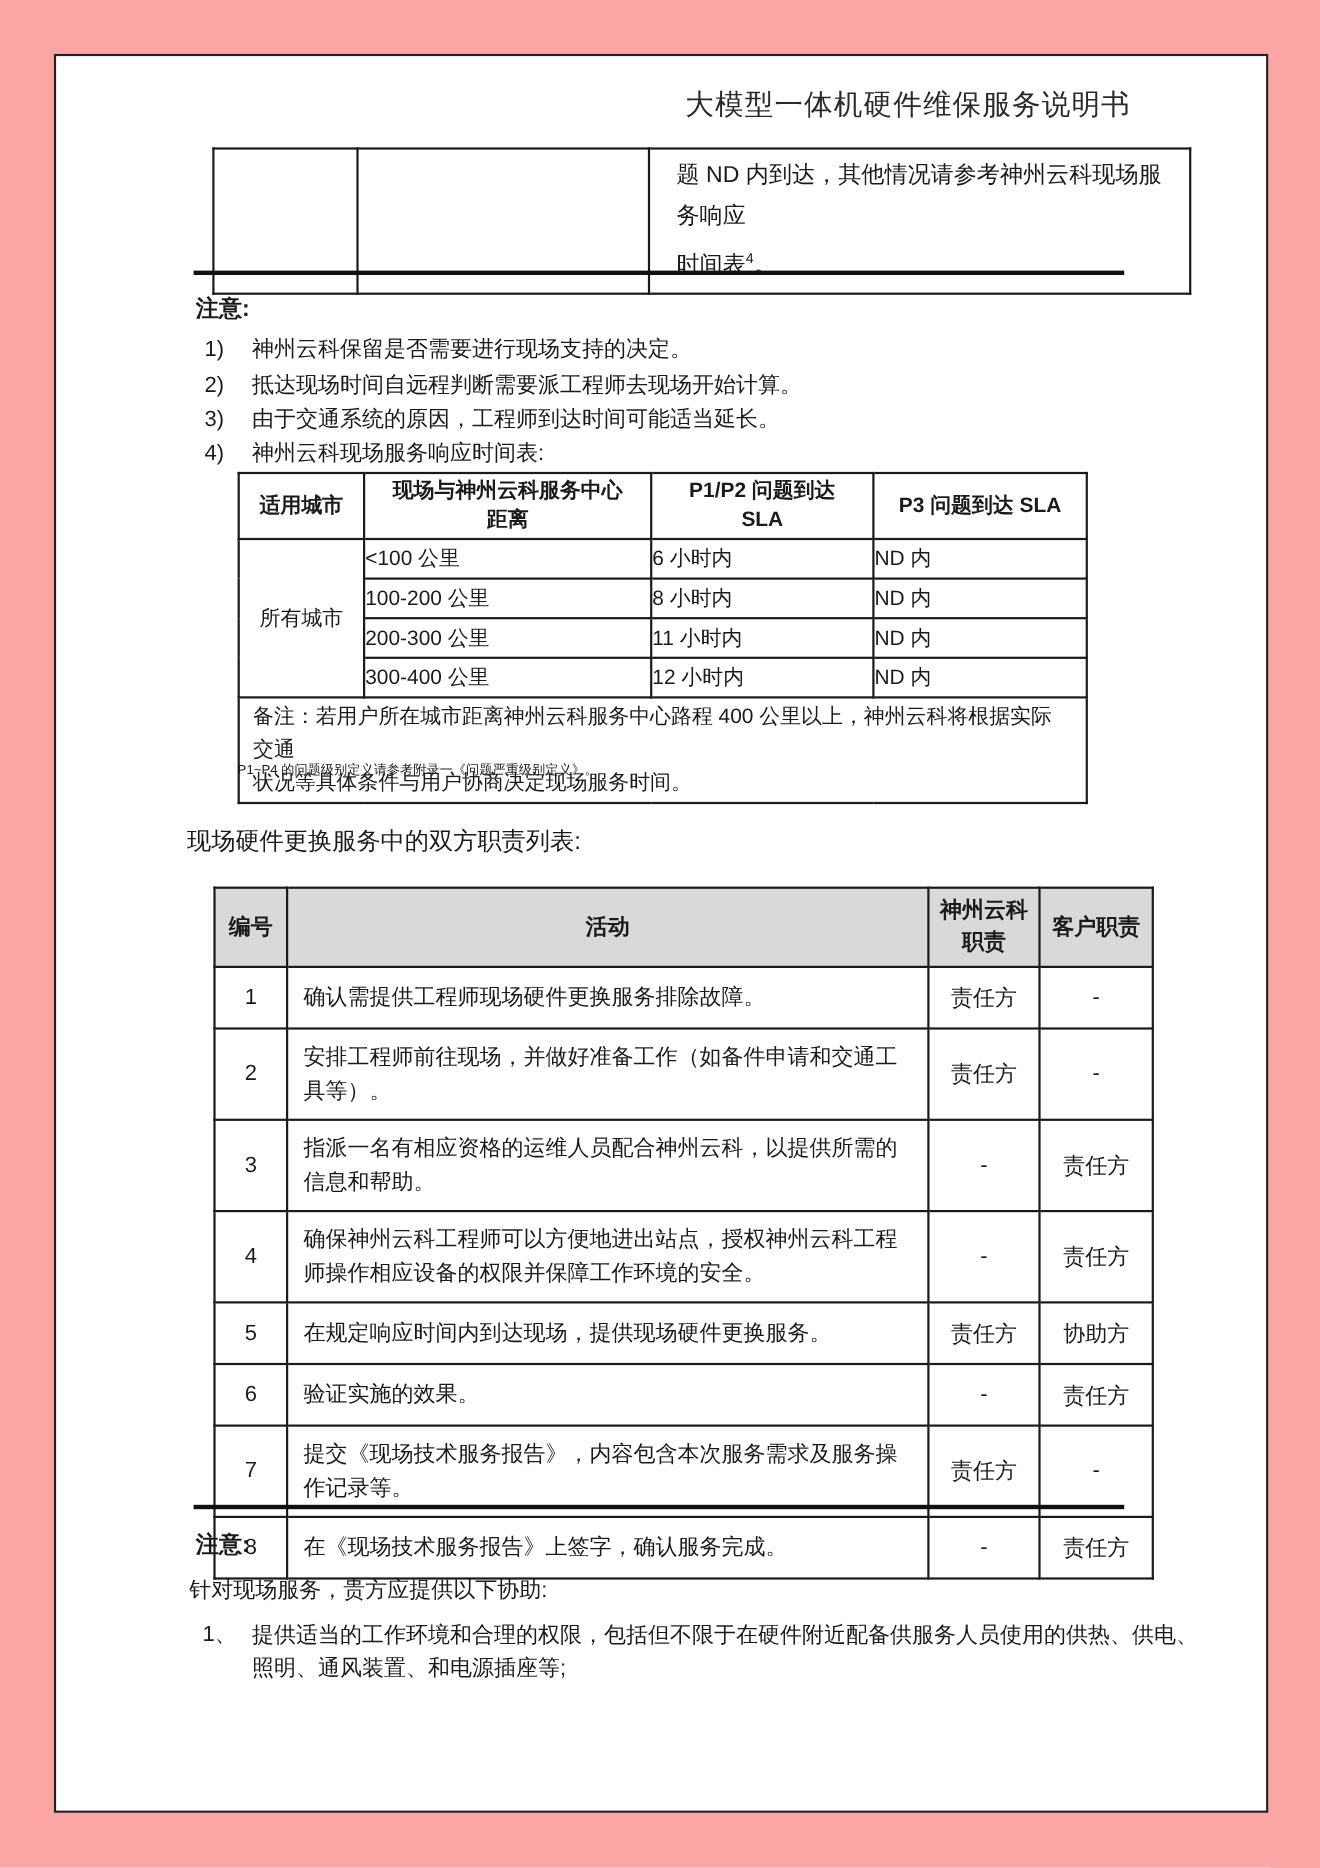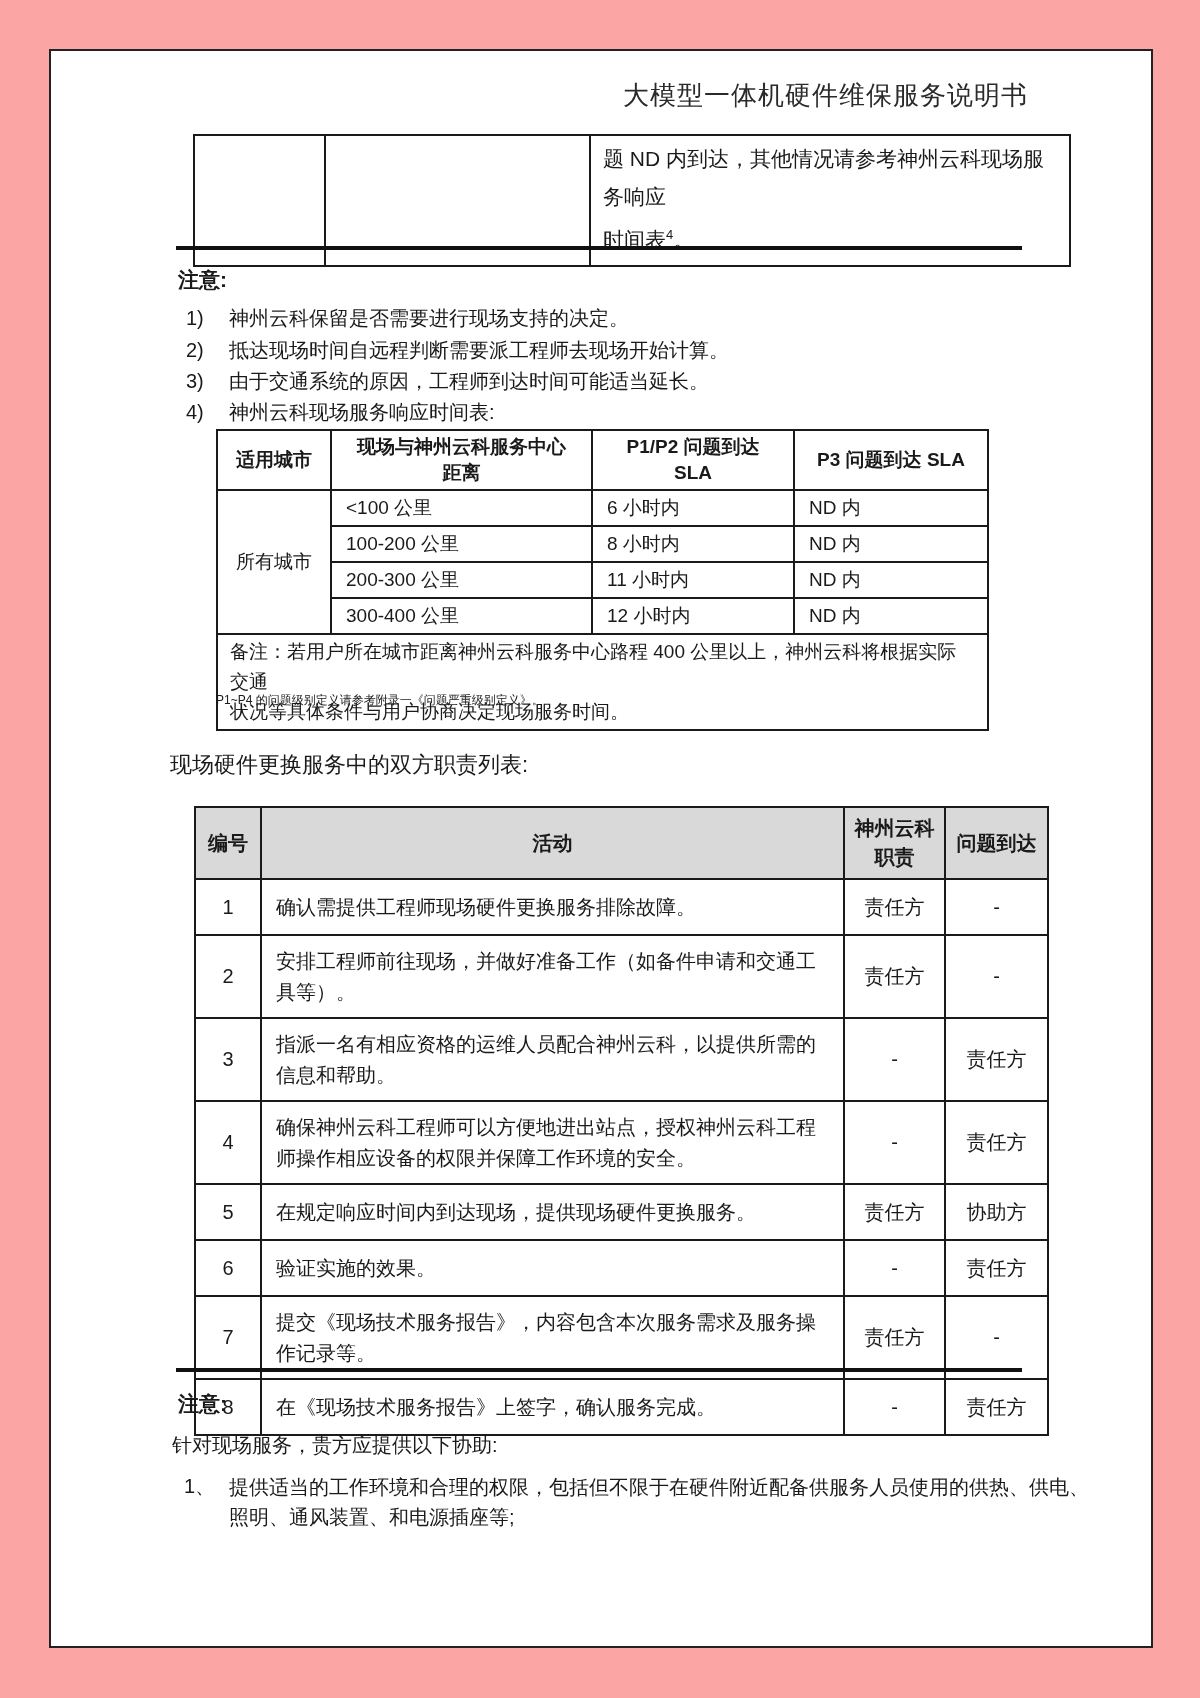--- a/index.html
+++ b/index.html
@@ -17,41 +17,41 @@
     top:78px;right:172px;
     font-family:"Liberation Serif","DejaVu Serif",serif;
     font-size:26px;color:#2a2a2a;letter-spacing:1px;
   }
   table{border-collapse:collapse;table-layout:fixed;}
   td,th{border:2px solid #1a1a1a;padding:0;}
   
   .carry-table{left:193px;top:134px;}
   .carry-table td{vertical-align:middle;}
   .carry-text{
-    font-size:21px;line-height:38px;padding:4px 14px 6px 12px;
+    font-size:21px;line-height:38px;padding:4px 14px 6px 24px;
     white-space:pre-line;
   }
   .carry-text sup{font-size:13px;}
   .rule{background:#111;height:4px;}
   .rule1{left:176px;top:246px;width:846px;}
   .rule2{left:176px;top:1368px;width:846px;}
   .notice-label{font-size:21px;font-weight:bold;}
   .n1{left:178px;top:266px;}
   .n2{left:178px;top:1390px;}
   .li{font-size:20px;line-height:28px;}
   .li .marker{position:absolute;left:186px;width:40px;}
   .li .txt{position:absolute;left:229px;white-space:pre-line;}
   
   .sla-table{left:216px;top:429px;}
   .sla-table th{
     font-size:19px;font-weight:bold;line-height:26px;height:58px;
     text-align:center;vertical-align:middle;white-space:pre-line;background:#fff;
   }
   .sla-table td{font-size:19px;height:34px;vertical-align:middle;}
-  .sla-table td.cell-left{padding-left:14px;text-align:left;}
+  .sla-table td.cell-left{text-align:left;}
   .sla-table td.cell-city{text-align:center;}
   .sla-table td.remark-cell{
     height:64px;line-height:30px;padding:2px 12px;white-space:pre-line;text-align:left;
   }
   .note-p1p4{left:216px;top:692px;font-size:12px;}
   .section-heading{left:170px;top:750px;font-size:22px;}
   
   .resp-table{left:194px;top:806px;}
   .resp-table th{
     background:#d9d9d9;font-size:20px;font-weight:bold;line-height:29px;height:70px;
@@ -154,21 +154,21 @@
 
   <div class="abs section-heading">现场硬件更换服务中的双方职责列表:</div>
 
   <table class="abs resp-table">
     <tbody>
         <tr>
       <th style="width:64px">编号</th>
       <th style="width:581px">活动</th>
       <th style="width:99px">神州云科
 职责</th>
-      <th style="width:101px">问题到达</th>
+      <th style="width:101px">客户职责</th>
     </tr>
     <tr class="h1">
       <td>1</td>
       <td class="act">确认需提供工程师现场硬件更换服务排除故障。</td>
       <td>责任方</td>
       <td>-</td>
     </tr>
     <tr class="h2">
       <td>2</td>
       <td class="act">安排工程师前往现场，并做好准备工作（如备件申请和交通工

